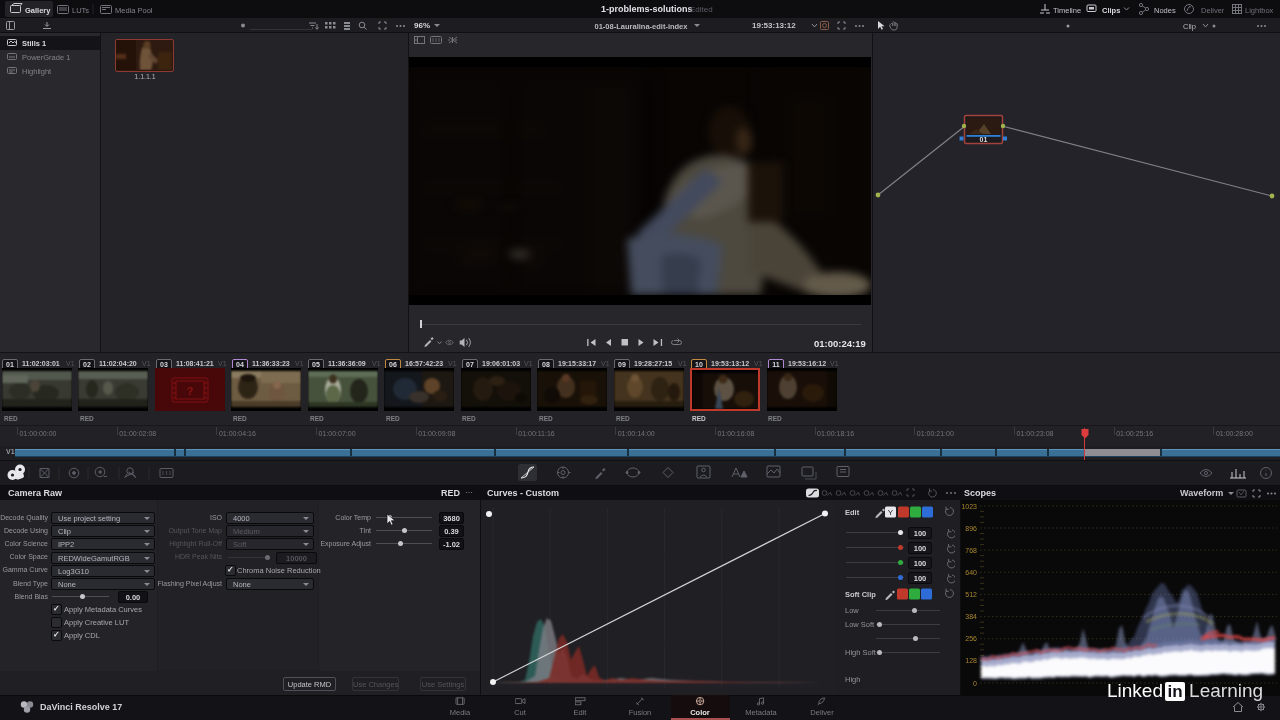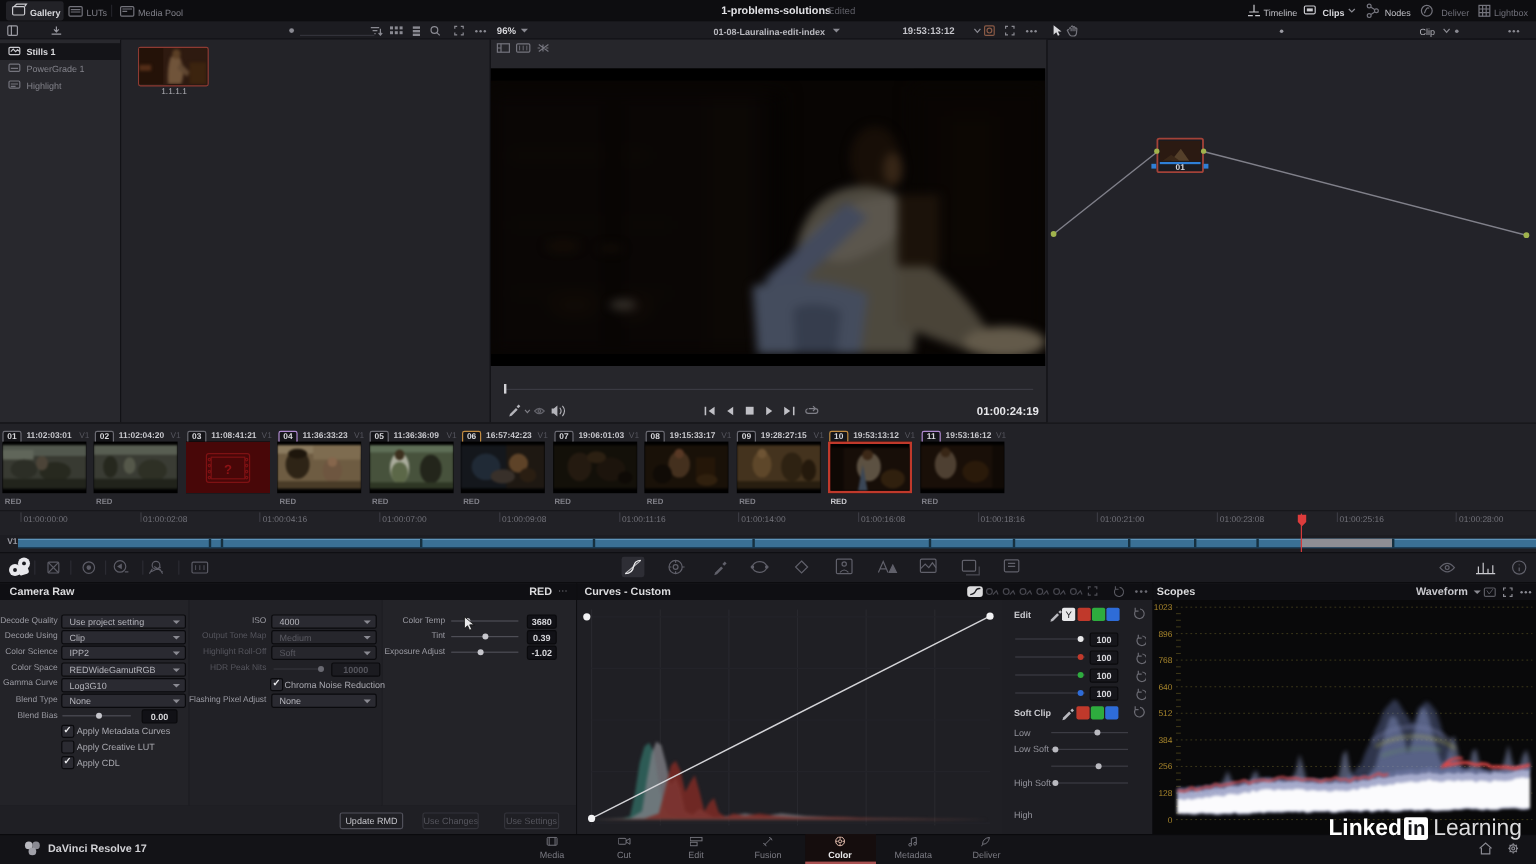--- a/index.html
+++ b/index.html
@@ -945,13 +945,13 @@
 <svg class="abs" style="left:1230px;top:700px" width="40" height="14" viewBox="0 0 40 14">
       <g stroke="#8a8a92" fill="none">
         <path d="M3 7 l5-4.5 5 4.5 M4.5 6.5 v5 h7 v-5"></path>
       </g>
       <g stroke="#8a8a92" fill="none">
         <circle cx="31" cy="7" r="3"></circle>
         <circle cx="31" cy="7" r="1.2"></circle>
         <path d="M31 2.8 v1.5 M31 9.7 v1.5 M27 7 h1.5 M33.5 7 h1.5 M28 4 l1 1 M33 9 l1 1 M34 4 l-1 1 M29 9 l-1 1"></path>
       </g>
     </svg>
-<div class="abs" style="left:1107px;top:680px;font-size:19px;color:#fff;white-space:nowrap;"><span style="font-weight:bold;">Linked</span><span style="display:inline-block;background:#fff;color:#131317;font-weight:bold;border-radius:2px;padding:0 2.5px;margin-left:2px;line-height:19px;font-size:17px;">in</span><span style="color:#dcdcde;margin-left:4px;">Learning</span></div>
+<div class="abs" style="left:1107px;top:680px;font-size:19px;color:#fff;white-space:nowrap;"><span style="font-weight:normal;">Linked</span><span style="display:inline-block;background:#fff;color:#131317;font-weight:bold;border-radius:2px;padding:0 2.5px;margin-left:2px;line-height:19px;font-size:17px;">in</span><span style="color:#dcdcde;margin-left:4px;">Learning</span></div>
 </div>
 </body></html>

